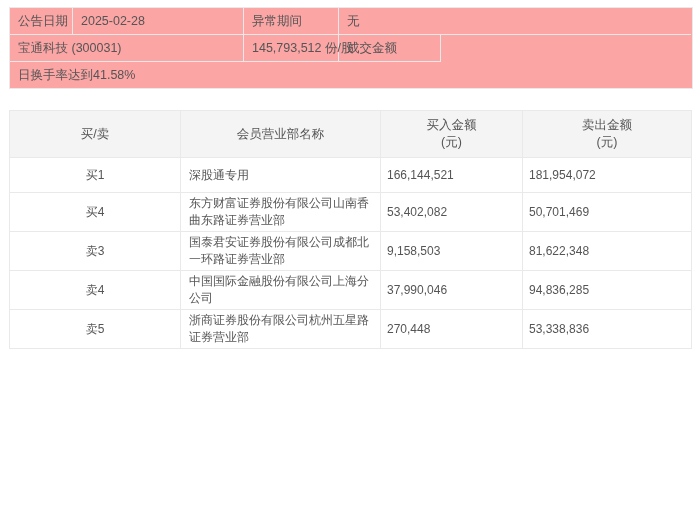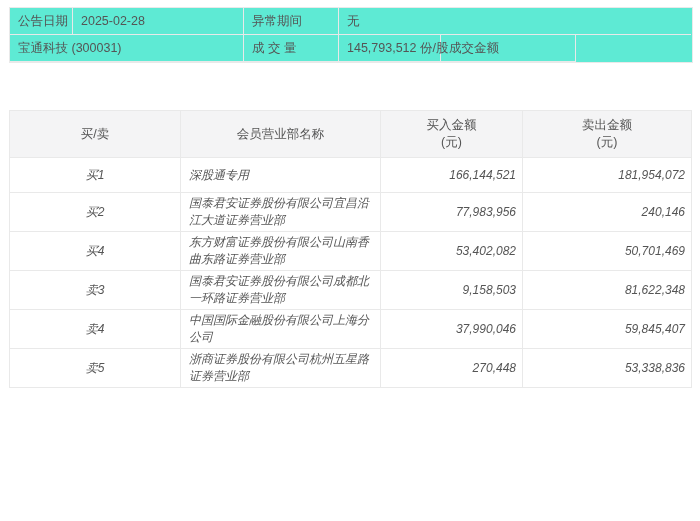--- a/index.html
+++ b/index.html
@@ -12,21 +12,21 @@
     overflow: hidden;
   }
 
   
   .info-grid {
     position: absolute; left: 9px; top: 7px; width: 682px;
     display: grid;
     grid-template-columns: 63px 171px 95px 102px 135px 115px;
     border: 1px solid #e9e9e9;
     font-size: 12.5px;
-    background: #5eead4;
+    background: #fca5a5;
   }
   .info-cell {
     height: 26px; line-height: 26px;
     padding: 0 4px 0 8px;
     white-space: nowrap; overflow: visible;
     border-bottom: 1px solid #e9e9e9;
   }
   .info-cell.br { border-right: 1px solid #e9e9e9; }
   .info-cell.last-row { border-bottom: none; }
   .span2 { grid-column: span 2; }
@@ -57,41 +57,40 @@
     text-align: center;
     line-height: 17px;
     font-size: 12.5px;
     color: #555;
   }
   .lhb-table tbody td {
     height: 30px;
     line-height: 17px;
     padding: 2px 6px;
     color: #555;
-    font-style: italic;
   }
   .lhb-table td.c-side   { text-align: center; }
   .lhb-table td.c-branch { text-align: left; padding-left: 8px; padding-right: 8px; word-break: break-all; }
-  .lhb-table td.c-num    { text-align: right; padding-right: 6px; }
+  .lhb-table td.c-num    { text-align: left; padding-right: 6px; }
 </style>
 </head>
 <body>
 
 <div class="info-grid">
 
   <div class="info-cell br">公告日期</div>
   <div class="info-cell br">2025-02-28</div>
   <div class="info-cell br">异常期间</div>
   <div class="info-cell span3">无</div>
 
   <div class="info-cell br span2">宝通科技 (300031)</div>
-  <div class="info-cell br">成 交 量</div>
   <div class="info-cell br">145,793,512 份/股</div>
   <div class="info-cell br">成交金额</div>
 
+  <div class="info-cell span6 last-row">日换手率达到41.58%</div>
 </div>
 
 <table class="lhb-table">
   <colgroup>
       <col class="c1">
       <col class="c2">
       <col class="c3">
       <col class="c4">
     </colgroup>
   <thead>
@@ -109,26 +108,20 @@
     </tr>
   </thead>
   <tbody id="seat-rows">
   <tr>
     <td class="c-side">买1</td>
     <td class="c-branch">深股通专用</td>
     <td class="c-num">166,144,521</td>
     <td class="c-num">181,954,072</td>
   </tr>
 
-  <tr>
-    <td class="c-side">买2</td>
-    <td class="c-branch">国泰君安证券股份有限公司宜昌沿江大道证券营业部</td>
-    <td class="c-num">77,983,956</td>
-    <td class="c-num">240,146</td>
-  </tr>
 
 
   <tr>
     <td class="c-side">买4</td>
     <td class="c-branch">东方财富证券股份有限公司山南香曲东路证券营业部</td>
     <td class="c-num">53,402,082</td>
     <td class="c-num">50,701,469</td>
   </tr>
 
 
@@ -138,21 +131,21 @@
     <td class="c-side">卖3</td>
     <td class="c-branch">国泰君安证券股份有限公司成都北一环路证券营业部</td>
     <td class="c-num">9,158,503</td>
     <td class="c-num">81,622,348</td>
   </tr>
 
   <tr>
     <td class="c-side">卖4</td>
     <td class="c-branch">中国国际金融股份有限公司上海分公司</td>
     <td class="c-num">37,990,046</td>
-    <td class="c-num">59,845,407</td>
+    <td class="c-num">94,836,285</td>
   </tr>
 
   <tr>
     <td class="c-side">卖5</td>
     <td class="c-branch">浙商证券股份有限公司杭州五星路证券营业部</td>
     <td class="c-num">270,448</td>
     <td class="c-num">53,338,836</td>
   </tr>
 </tbody>
 </table>

